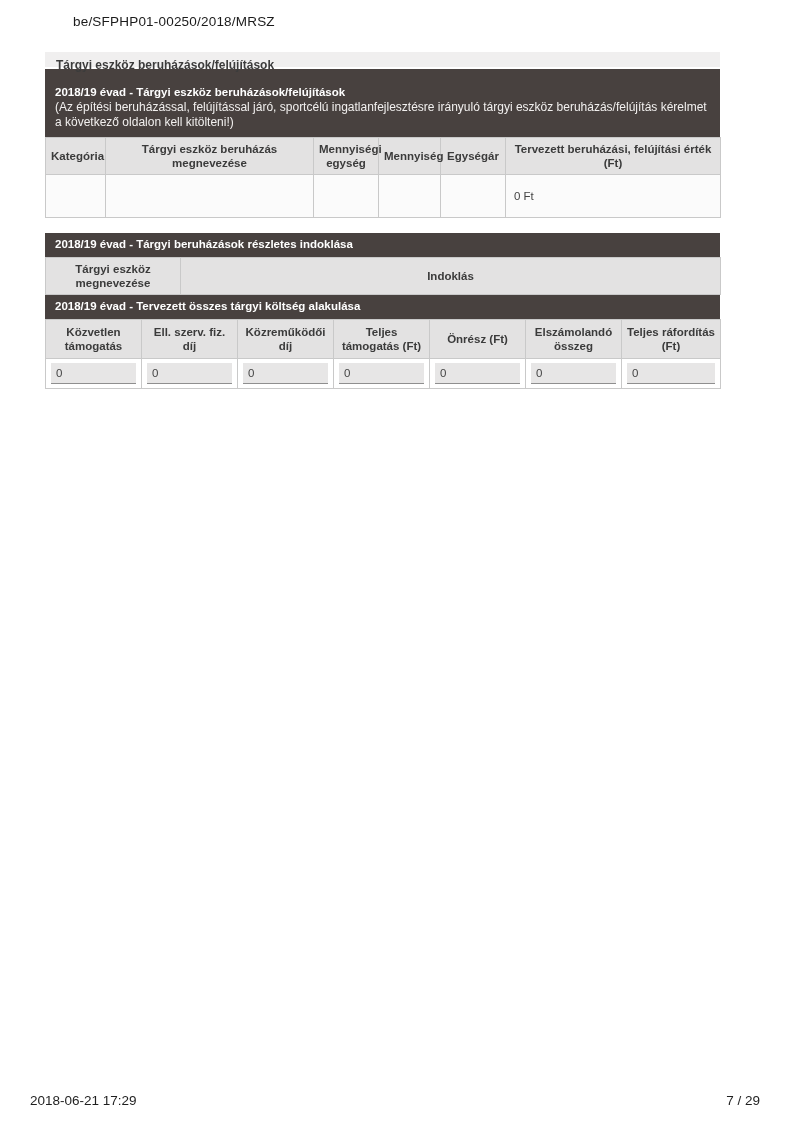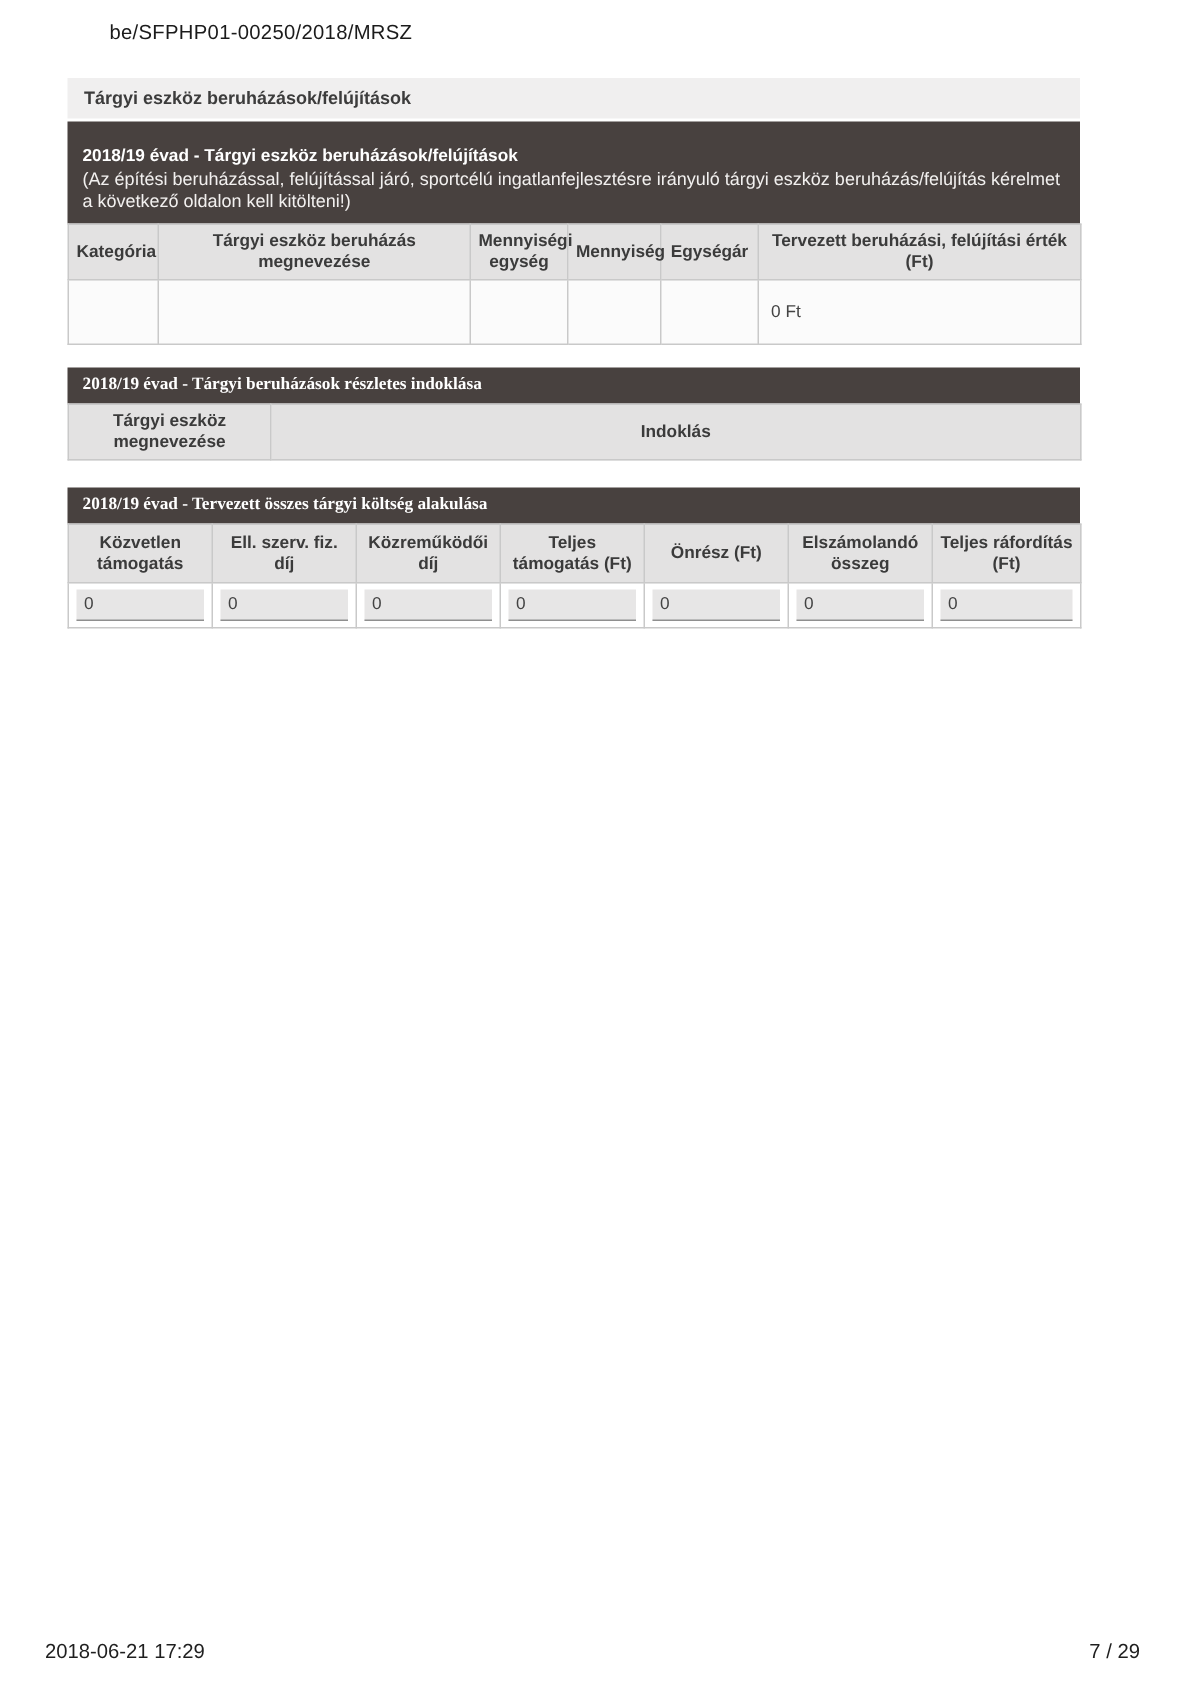--- a/index.html
+++ b/index.html
@@ -12,32 +12,32 @@
     overflow:hidden;
   }
   .doc-ref {
     position:absolute; left:37px; top:14px;
     font-size:13.5px; color:#1b1b1b; letter-spacing:0.2px;padding-left:36px;
   }
   .content { position:absolute; left:45px; top:52px; width:675px; }
 
   .section-bar {
     background:#f0efef;
-    height:27px; line-height:27px;
+    height:15px; line-height:27px;
     padding-left:11px;
     font-size:12px; font-weight:bold; color:#3c3c3c;
     margin-bottom:2px;
   }
   .dark-header {
     background:#48413f; color:#ffffff;
     padding:16px 10px 7px 10px;
   }
   .dark-header .dh-title { font-size:11.5px; font-weight:bold; line-height:15px; }
   .dark-header .dh-note  { font-size:12px; font-weight:normal; line-height:15px; color:#f2f0ef; }
-  .dark-header.slim { padding:4px 10px 5px 10px;font-family:Liberation Serif, serif; }
+  .dark-header.slim { padding:4px 10px 5px 10px; }
 
   table { border-collapse:collapse; width:675px; table-layout:fixed; }
   th, td { border:1px solid #c9c9c9; font-size:11.5px; }
   th {
     background:#e3e2e2; font-weight:bold; text-align:center;
     vertical-align:middle; padding:4px 5px; line-height:14px; color:#3b3b3b;
   }
   td { background:#fbfbfb; padding:15px 8px; vertical-align:middle; }
 
   .t-invest th { height:37px; }
@@ -53,21 +53,21 @@
     background:#e7e6e6;
     border:none; border-bottom:1px solid #8f8f8f;
     font-family:"Liberation Sans", sans-serif;
     font-size:11.5px; color:#444444;
     padding:0 0 0 5px;
     outline:none;
   }
 
   .sec { margin:0; }
   .mt15 { margin-top:15px; }
-  .mt18 { margin-top:18px; }
+  .mt18 { }
 
   .page-footer {
     position:absolute; left:30px; right:40px; top:1093px;
     display:flex; justify-content:space-between;
     font-size:13.5px; color:#1f1f1f;
   }
 </style>
 </head>
 <body>
 

